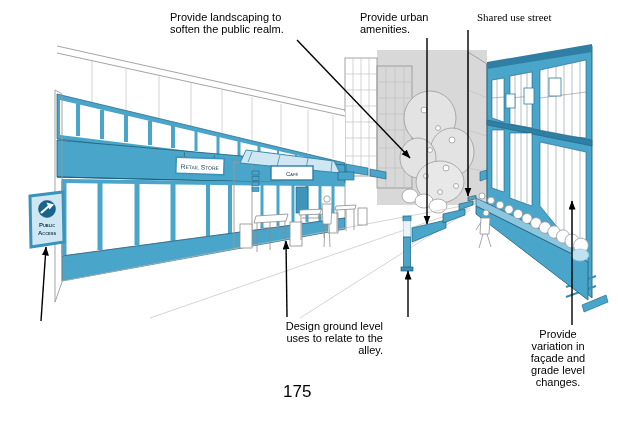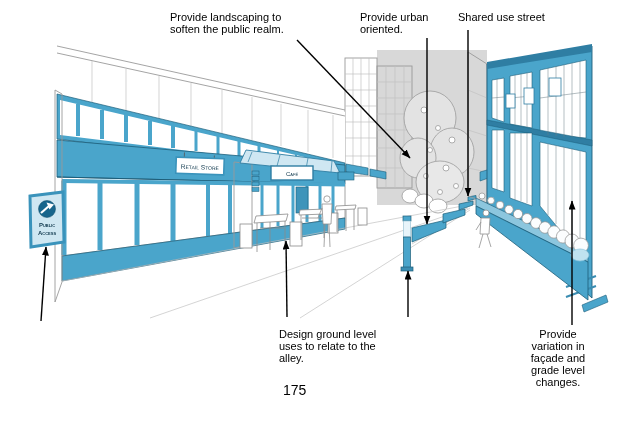--- a/index.html
+++ b/index.html
@@ -1,20 +1,20 @@
 <!DOCTYPE html>
 <html><head>
 <meta charset="utf-8">
 <style>
   html,body{margin:0;padding:0;background:#ffffff;}
   .canvas{position:relative;width:618px;height:427px;background:#ffffff;overflow:hidden;
           font-family:"Liberation Sans",sans-serif;}
   .canvas svg{position:absolute;left:0;top:0;}
   .label{position:absolute;font-size:11px;line-height:12px;color:#000;}
-  .pagenum{position:absolute;font-size:14px;color:#000;}
+  .pagenum{position:absolute;font-size:17px;color:#000;}
   .sign-text{font-family:"Liberation Sans",sans-serif;font-variant:small-caps;fill:#10394e;}
   .ann{stroke:#000;stroke-width:1.4;fill:none;marker-end:url(#ah);}
   .fine{stroke:#c2c2c2;stroke-width:0.7;fill:none;}
   .outl{stroke:#9a9a9a;stroke-width:0.9;fill:none;}
   .sketch{stroke:#8a8a8a;stroke-width:0.8;fill:#ffffff;}
 </style>
 </head>
 <body>
 
 <div class="canvas">
@@ -231,25 +231,25 @@
       <path class="ann" d="M468,30 L468,196"></path>
       <path class="ann" d="M41,321 L46,247"></path>
       <path class="ann" d="M287,317 L286,241"></path>
       <path class="ann" d="M408,317 L408,271"></path>
       <path class="ann" d="M572,325 L572,201"></path>
     </g>
   </svg>
 
   <div class="label" style="left:170px;top:11px;width:128px;">Provide landscaping to soften the public realm.</div>
 
-  <div class="label" style="left:360px;top:11px;width:78px;">Provide urban oriented.</div>
-
-  <div class="label" style="left:458px;top:11px;width:110px;">Shared use street</div>
-
-
-  <div class="label" style="left:279px;top:328px;width:104px;">Design ground level uses to relate to the alley.</div>
+  <div class="label" style="left:360px;top:11px;width:78px;">Provide urban amenities.</div>
+
+  <div class="label" style="left:477px;top:11px;width:110px;font-family:Liberation Serif, serif;">Shared use street</div>
+
+
+  <div class="label" style="left:279px;top:320px;width:104px;text-align:right;">Design ground level uses to relate to the alley.</div>
 
 
   <div class="label" style="left:527px;top:328px;width:62px;text-align:center;">Provide variation in façade and grade level changes.</div>
 
   <div class="pagenum" style="left:283px;top:382px;">175</div>
 
 </div>
 
 </body></html>

